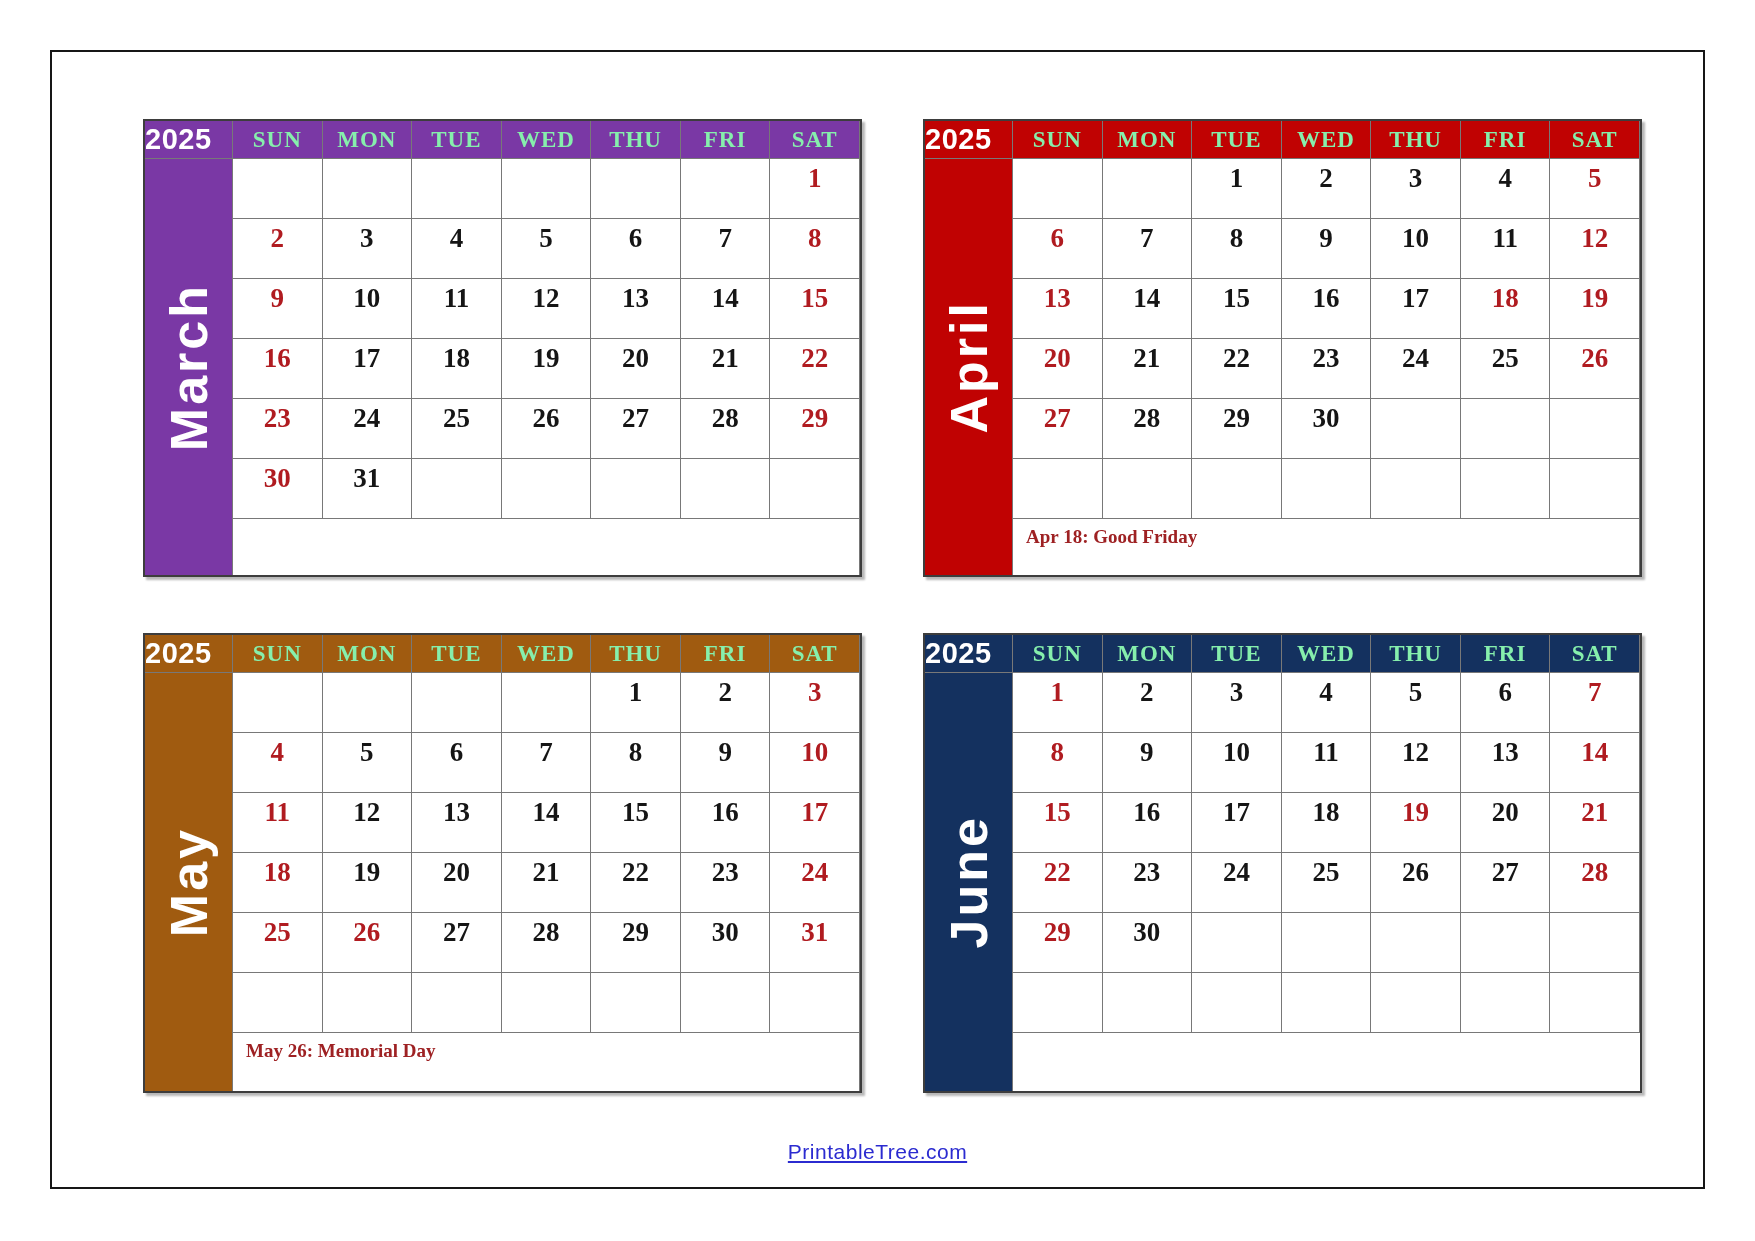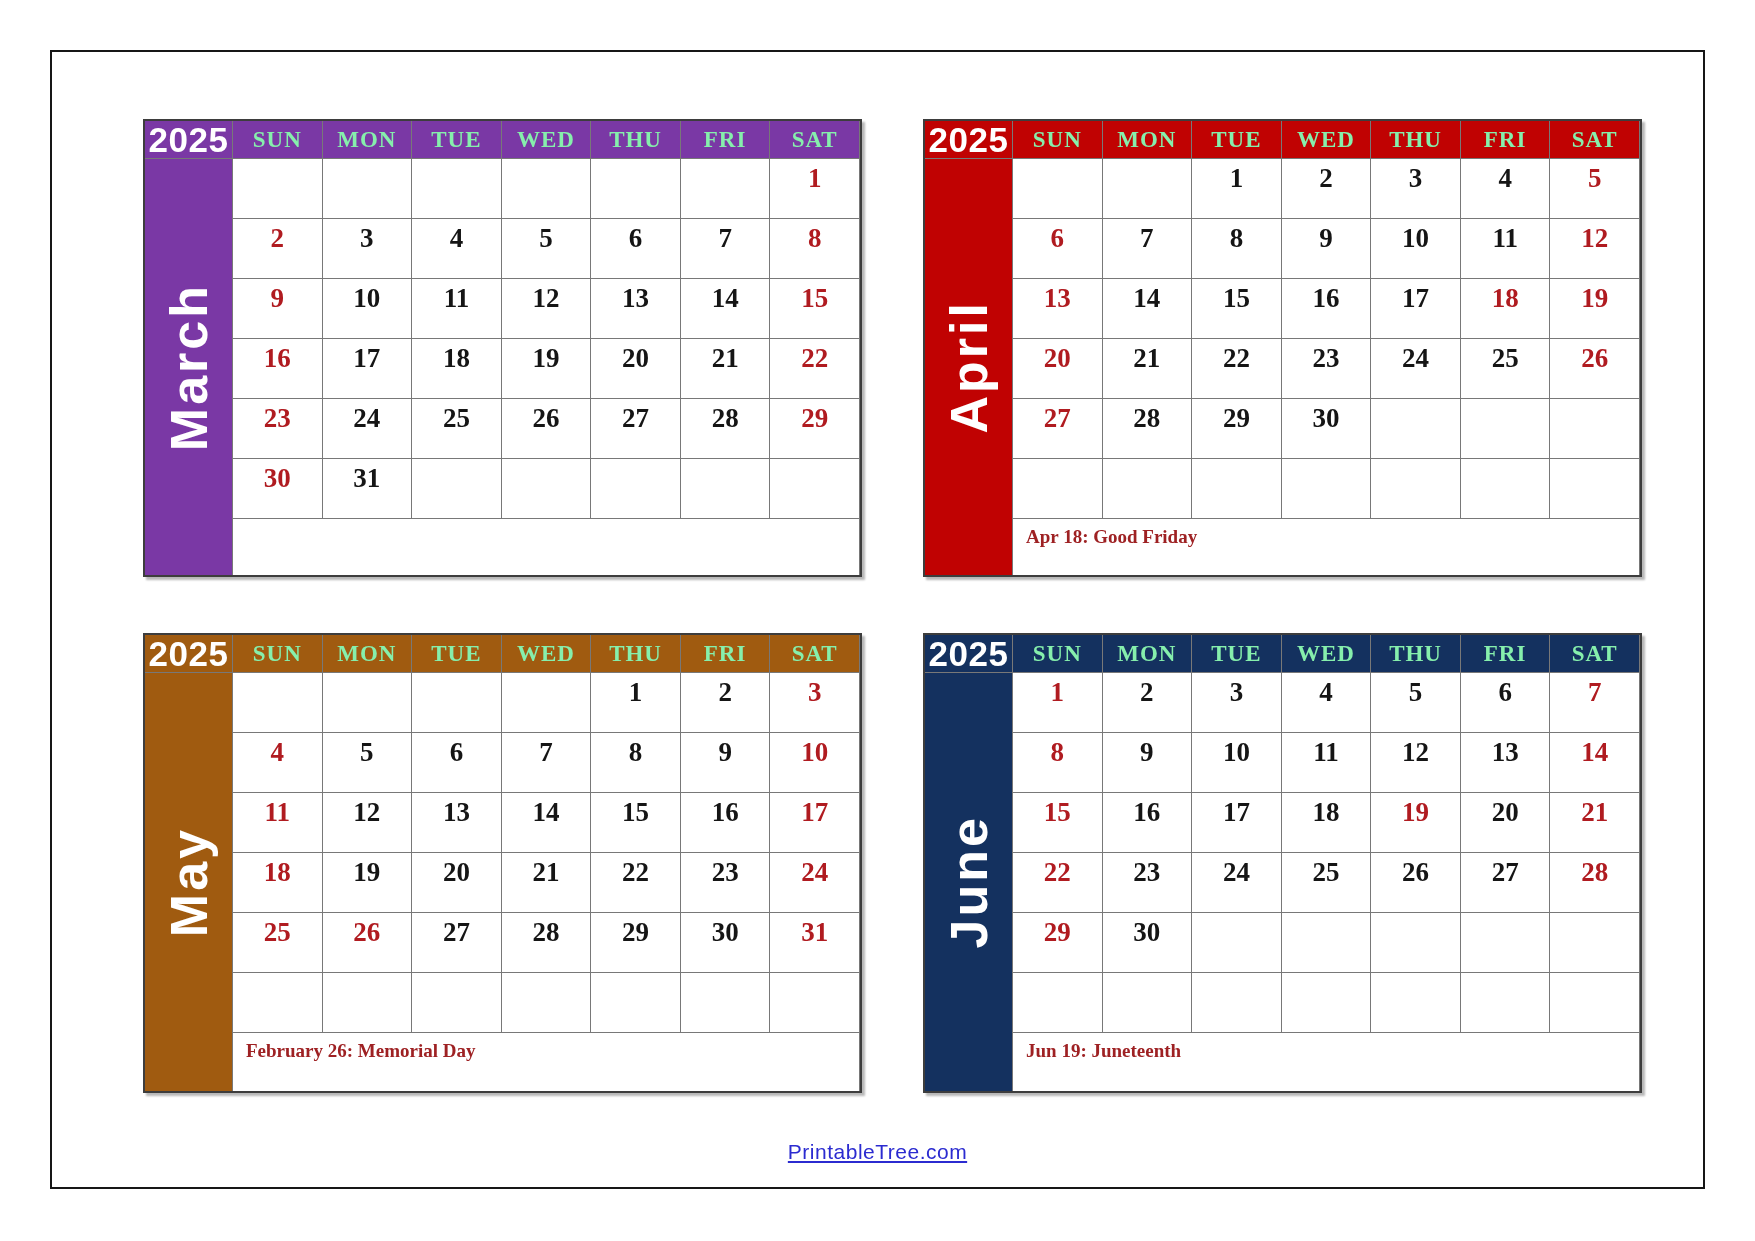--- a/index.html
+++ b/index.html
@@ -21,21 +21,21 @@
   .cal-0{left:143px;top:119px;}
   .cal-1{left:923px;top:119px;}
   .cal-2{left:143px;top:633px;height:460px;}
   .cal-3{left:923px;top:633px;height:460px;}
   .cell{
     border-right:1px solid #787878;border-bottom:1px solid #787878;
     box-sizing:border-box;overflow:hidden;
   }
   .year-cell{
     background:var(--accent);color:#ffffff;
-    font-weight:bold;font-size:35px;line-height:37px;text-align:center;
+    font-weight:bold;font-size:29px;line-height:37px;
     letter-spacing:0.5px;
   }
   .dayname-cell{
     background:var(--accent);color:#86efac;
     font-family:"Liberation Serif",serif;font-weight:bold;font-size:23px;
     line-height:37px;text-align:center;letter-spacing:1px;
   }
   .sidebar{
     grid-column:1;grid-row:2 / span 7;background:var(--accent);
     border-right:1px solid #787878;
@@ -234,21 +234,21 @@
     <div class="cell day-cell">30</div>
     <div class="cell day-cell red">31</div>
     <div class="cell day-cell"></div>
     <div class="cell day-cell"></div>
     <div class="cell day-cell"></div>
     <div class="cell day-cell"></div>
     <div class="cell day-cell"></div>
     <div class="cell day-cell"></div>
     <div class="cell day-cell"></div>
     <div class="footer-cell">
-      <div class="holiday-line">February 26: Memorial Day</div>
+      <div class="holiday-line">May 26: Memorial Day</div>
     </div>
   </div>
 <div class="cal cal-3" style="--accent: #14315F;">
     <div class="cell year-cell">2025</div>
     <div class="cell dayname-cell">SUN</div>
     <div class="cell dayname-cell">MON</div>
     <div class="cell dayname-cell">TUE</div>
     <div class="cell dayname-cell">WED</div>
     <div class="cell dayname-cell">THU</div>
     <div class="cell dayname-cell">FRI</div>
@@ -291,20 +291,17 @@
     <div class="cell day-cell"></div>
     <div class="cell day-cell"></div>
     <div class="cell day-cell"></div>
     <div class="cell day-cell"></div>
     <div class="cell day-cell"></div>
     <div class="cell day-cell"></div>
     <div class="cell day-cell"></div>
     <div class="cell day-cell"></div>
     <div class="cell day-cell"></div>
     <div class="cell day-cell"></div>
-    <div class="footer-cell">
-      <div class="holiday-line">Jun 19: Juneteenth</div>
-    </div>
   </div>
 
 <div class="footer-link-wrap">
   <a class="footer-link">PrintableTree.com</a>
 </div>
 
 </body></html>

